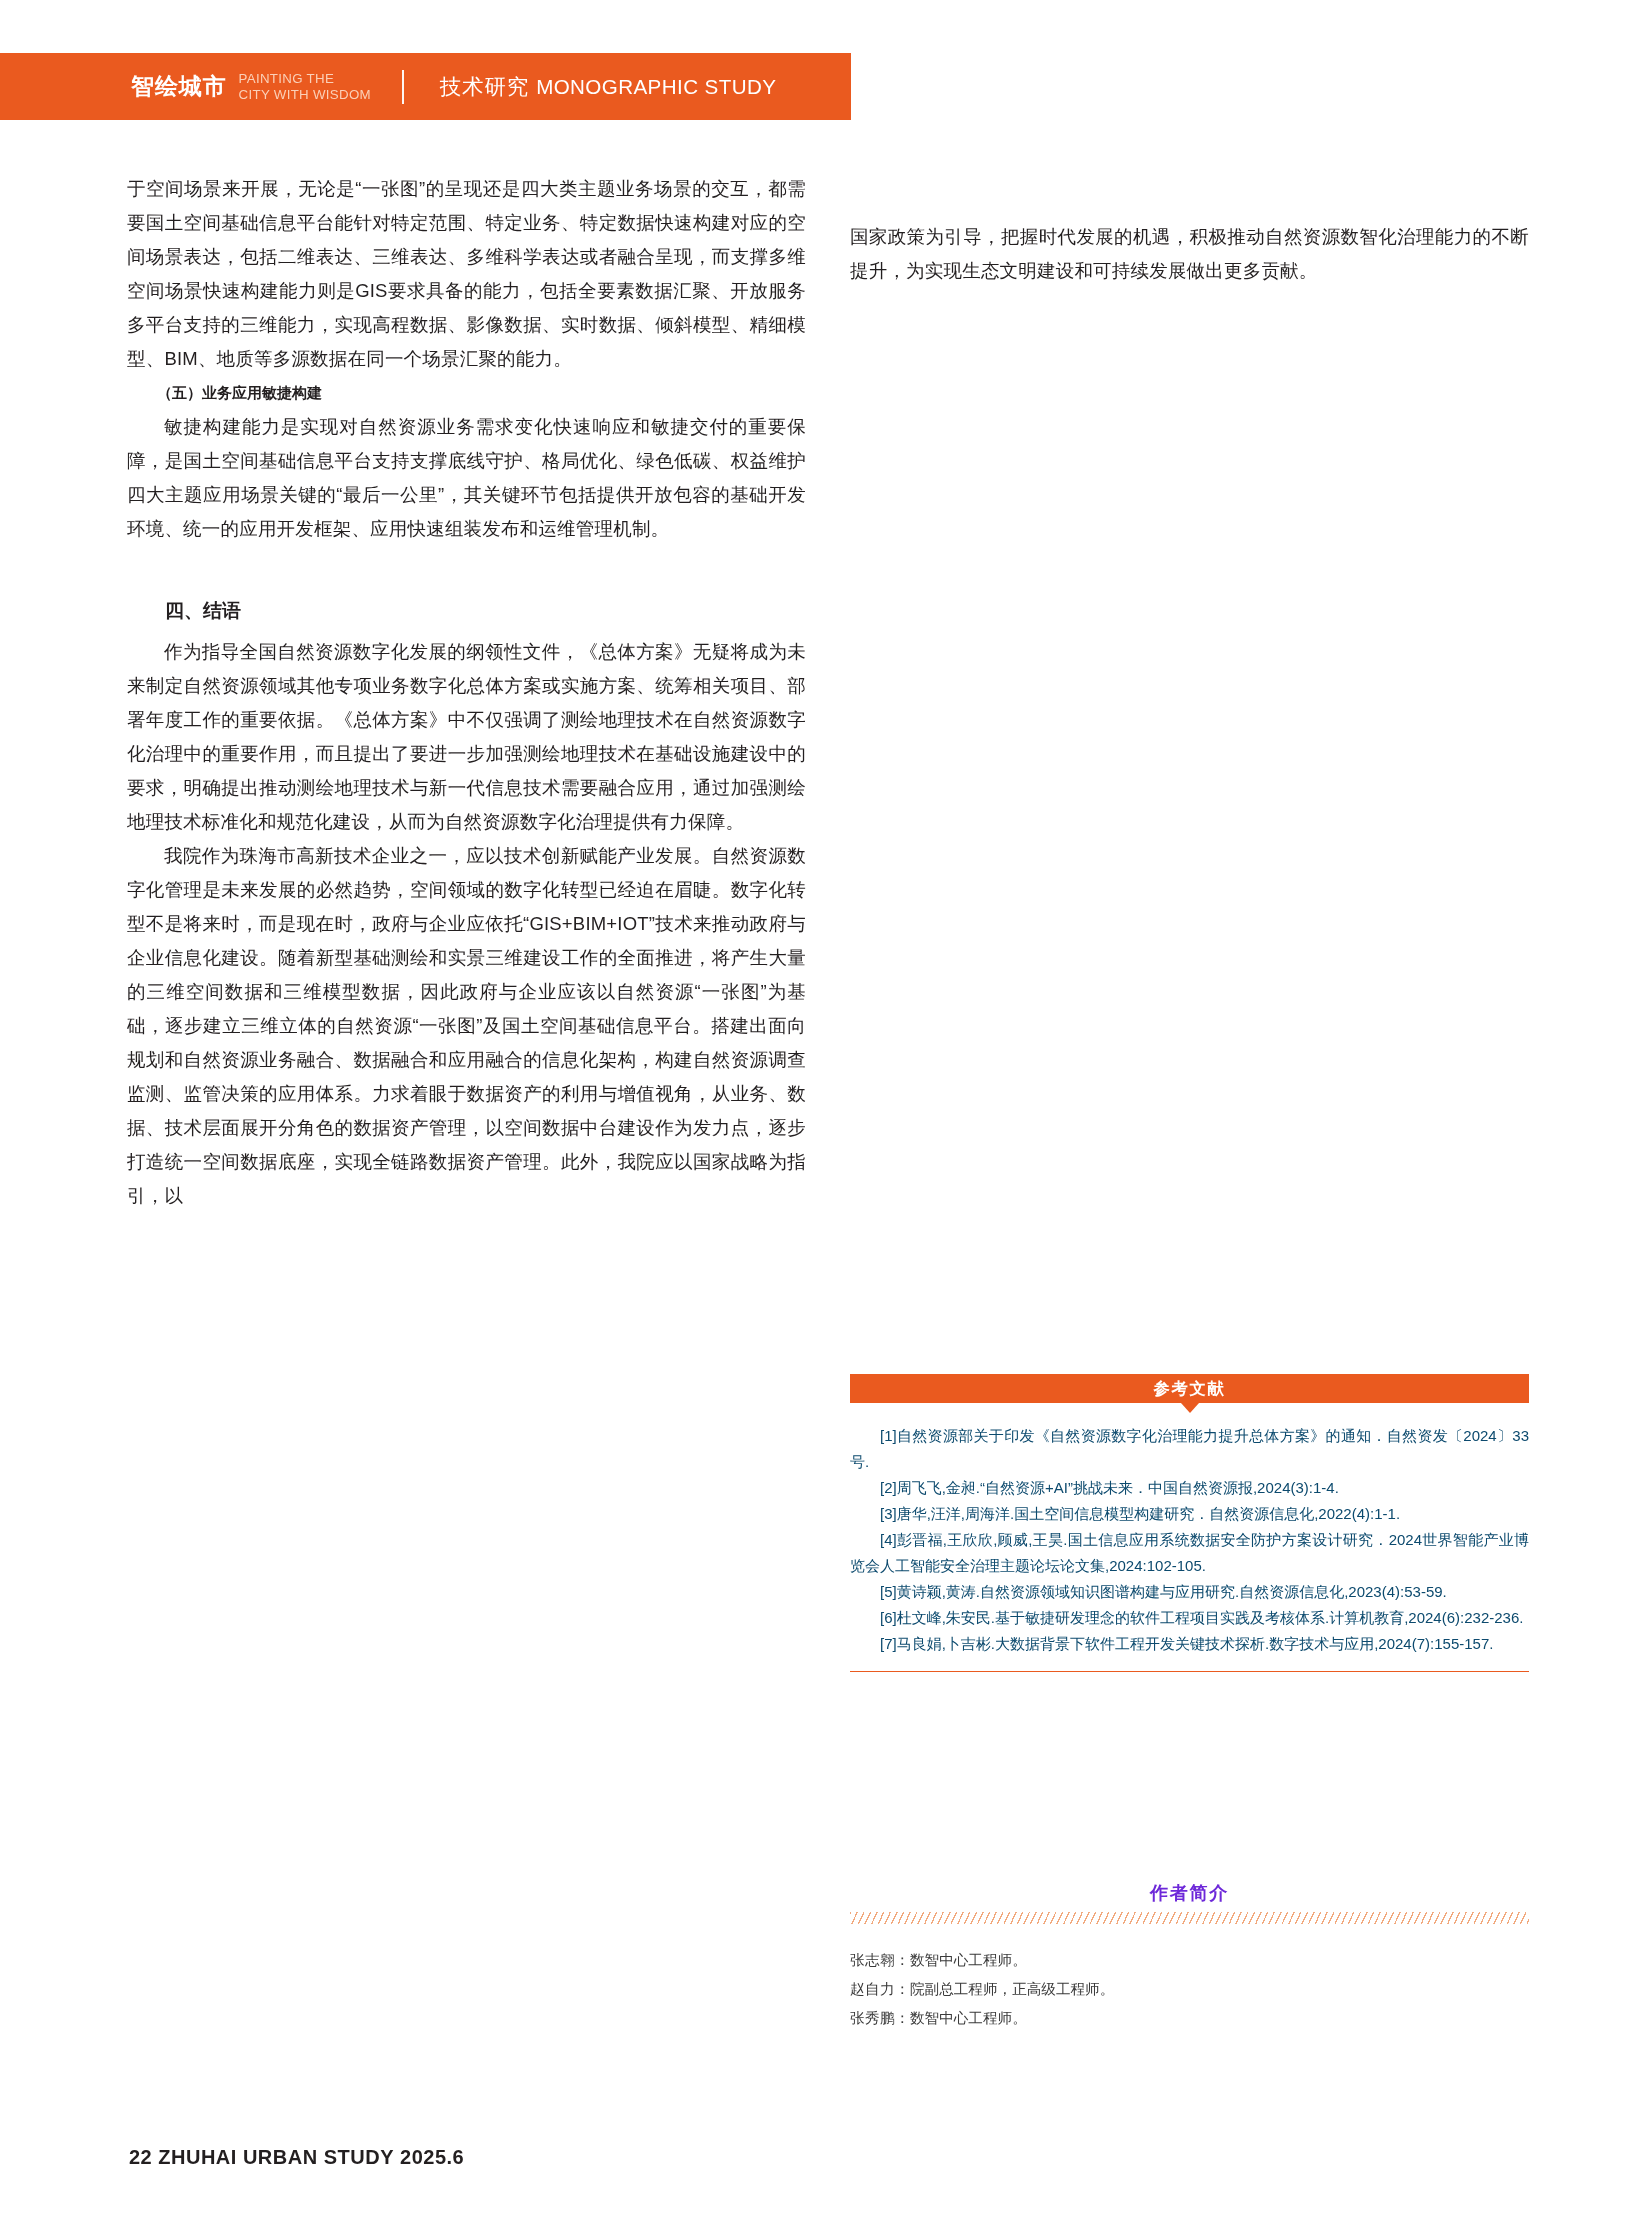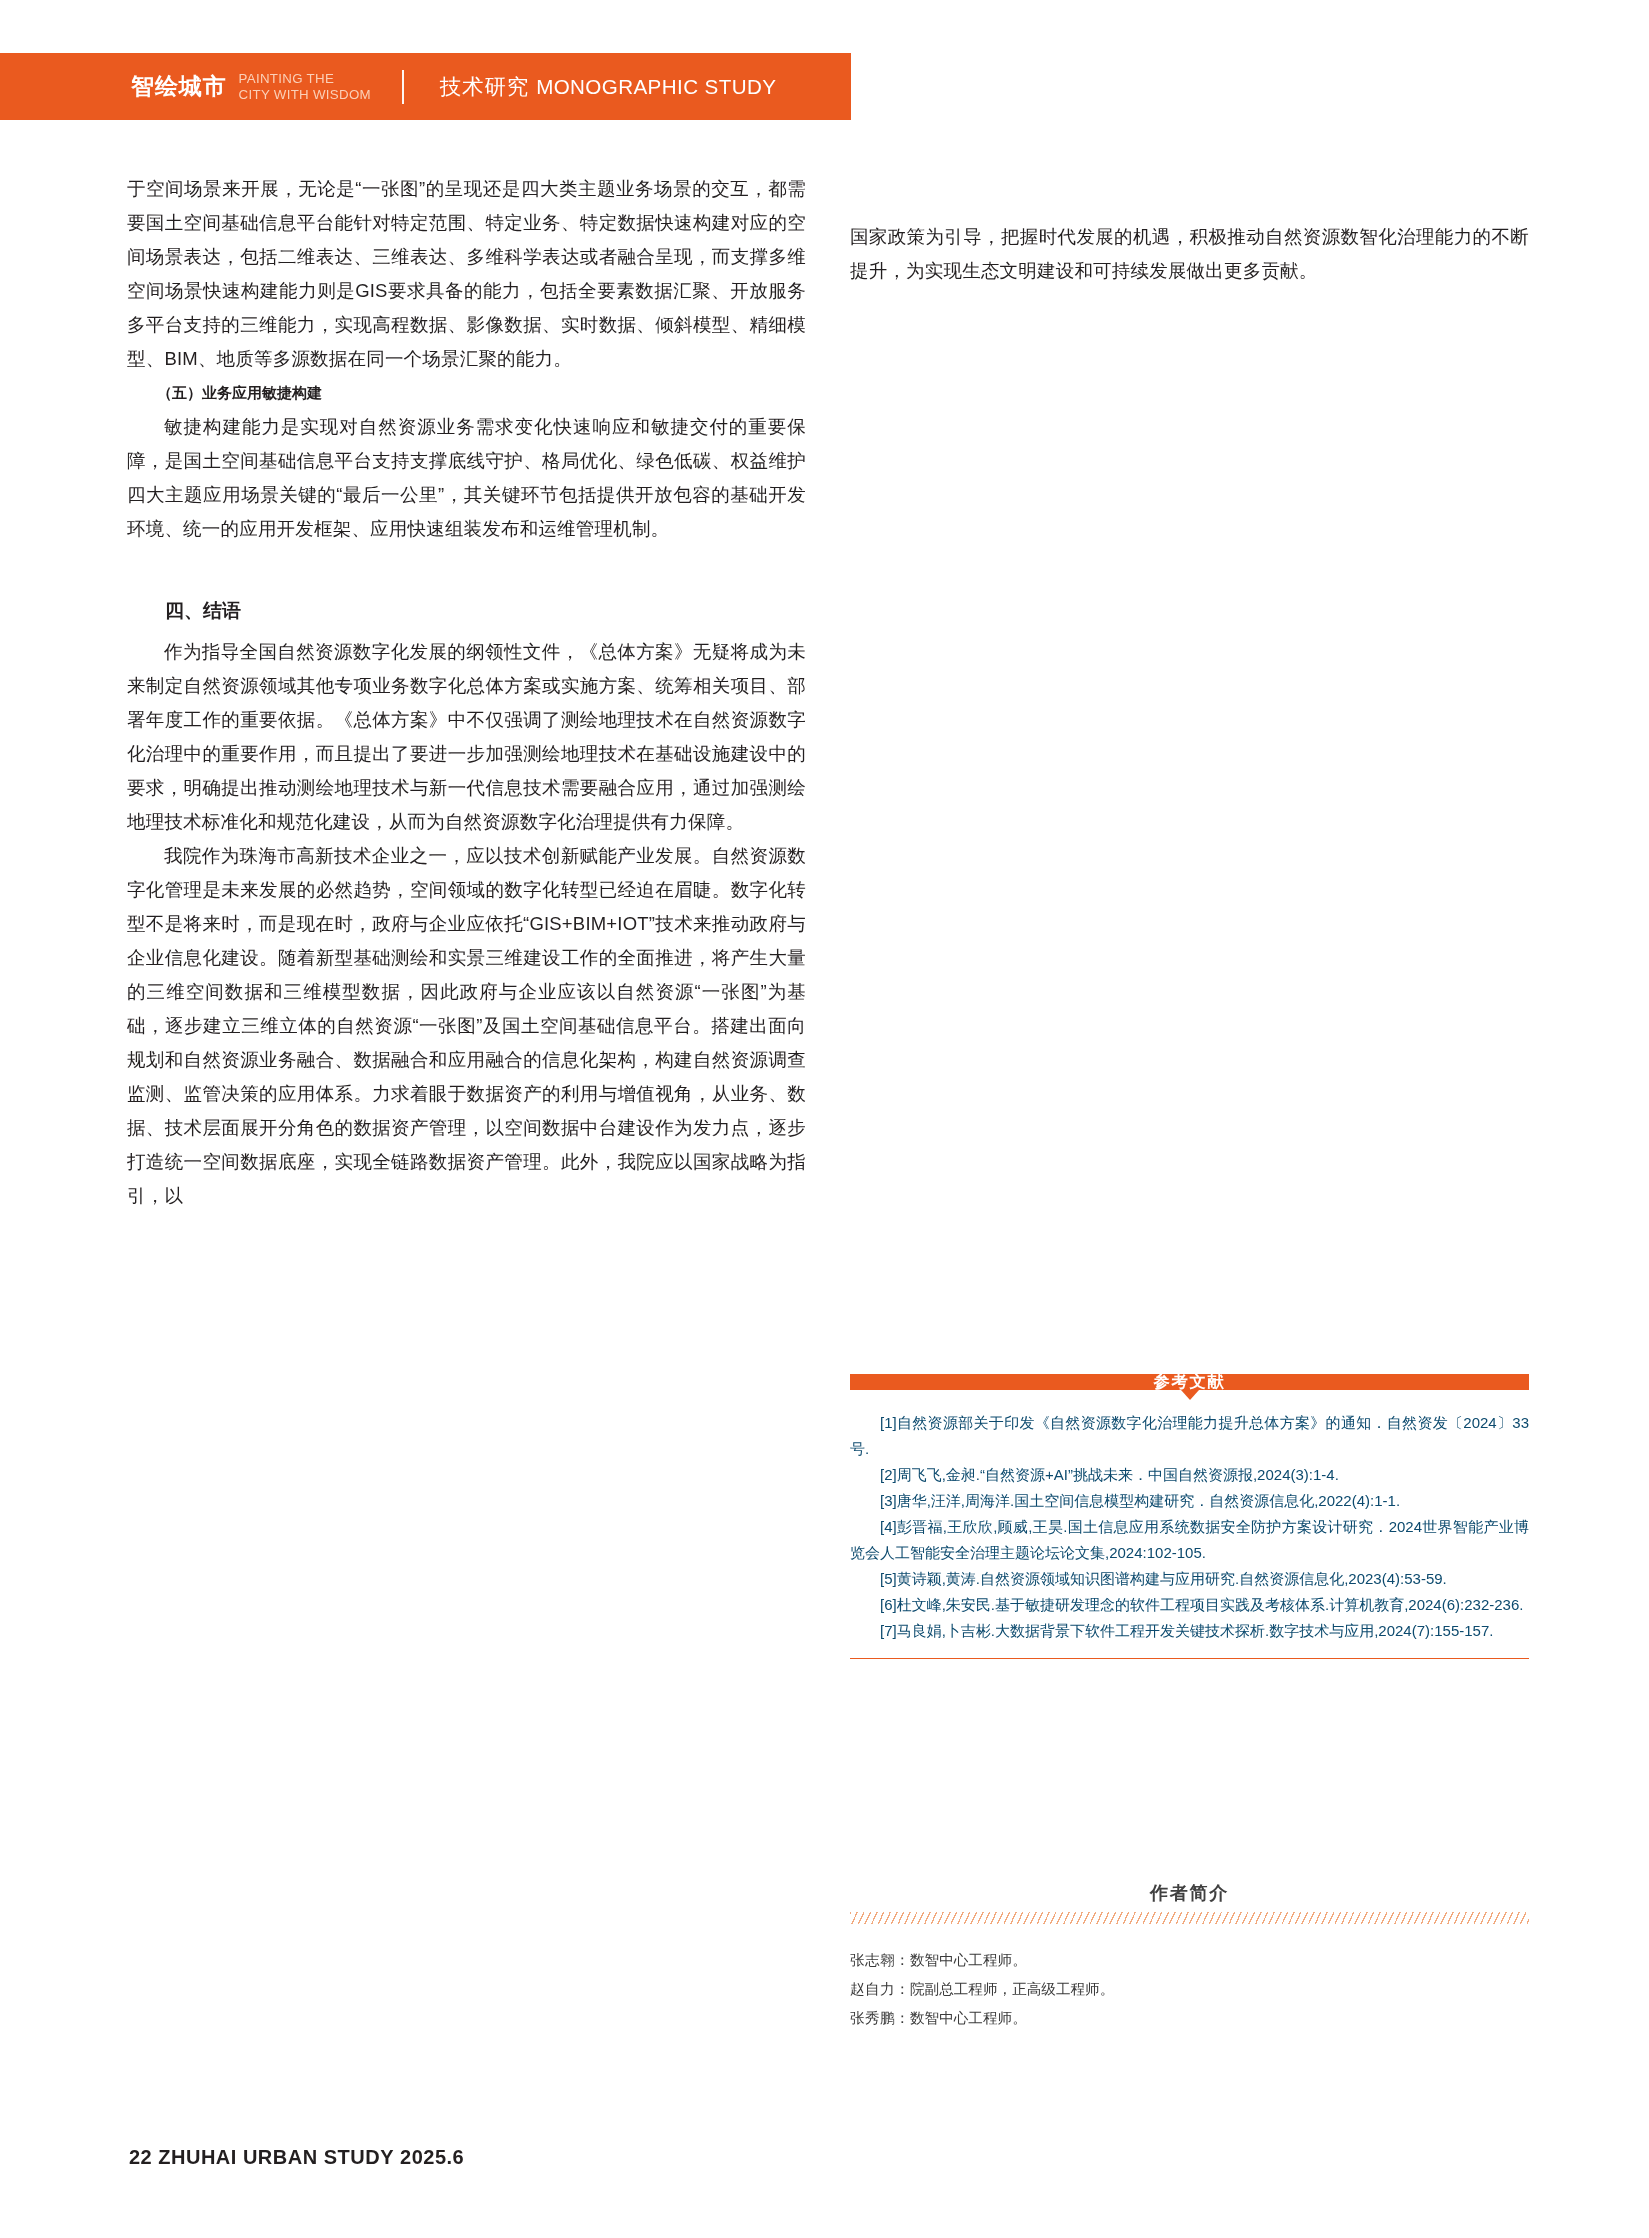--- a/index.html
+++ b/index.html
@@ -104,21 +104,21 @@
 
   
   .ref-block {
     position: absolute;
     left: 850px;
     top: 1374px;
     width: 679px;
   }
   .ref-title-bar {
     width: 100%;
-    height: 16px;
+    height: 29px;
     background: #ea5a1f;
     color: #ffffff;
     font-size: 16.3px;
     font-weight: bold;
     letter-spacing: 1.7px;
     display: flex;
     align-items: center;
     justify-content: center;
   }
   .ref-arrow {
@@ -149,21 +149,21 @@
 
   
   .author-block {
     position: absolute;
     left: 850px;
     top: 1881px;
     width: 679px;
   }
   .author-title {
     text-align: center;
-    color: #404040;
+    color: #6d28d9;
     font-size: 18px;
     font-weight: bold;
     letter-spacing: 1.7px;
   }
   .hatch {
     margin-top: 6.9px;
     width: 100%;
     height: 12px;
     background: repeating-linear-gradient(115deg,
        #f0a070 0px, #f0a070 1.3px, #ffffff 1.3px, #ffffff 6px);

